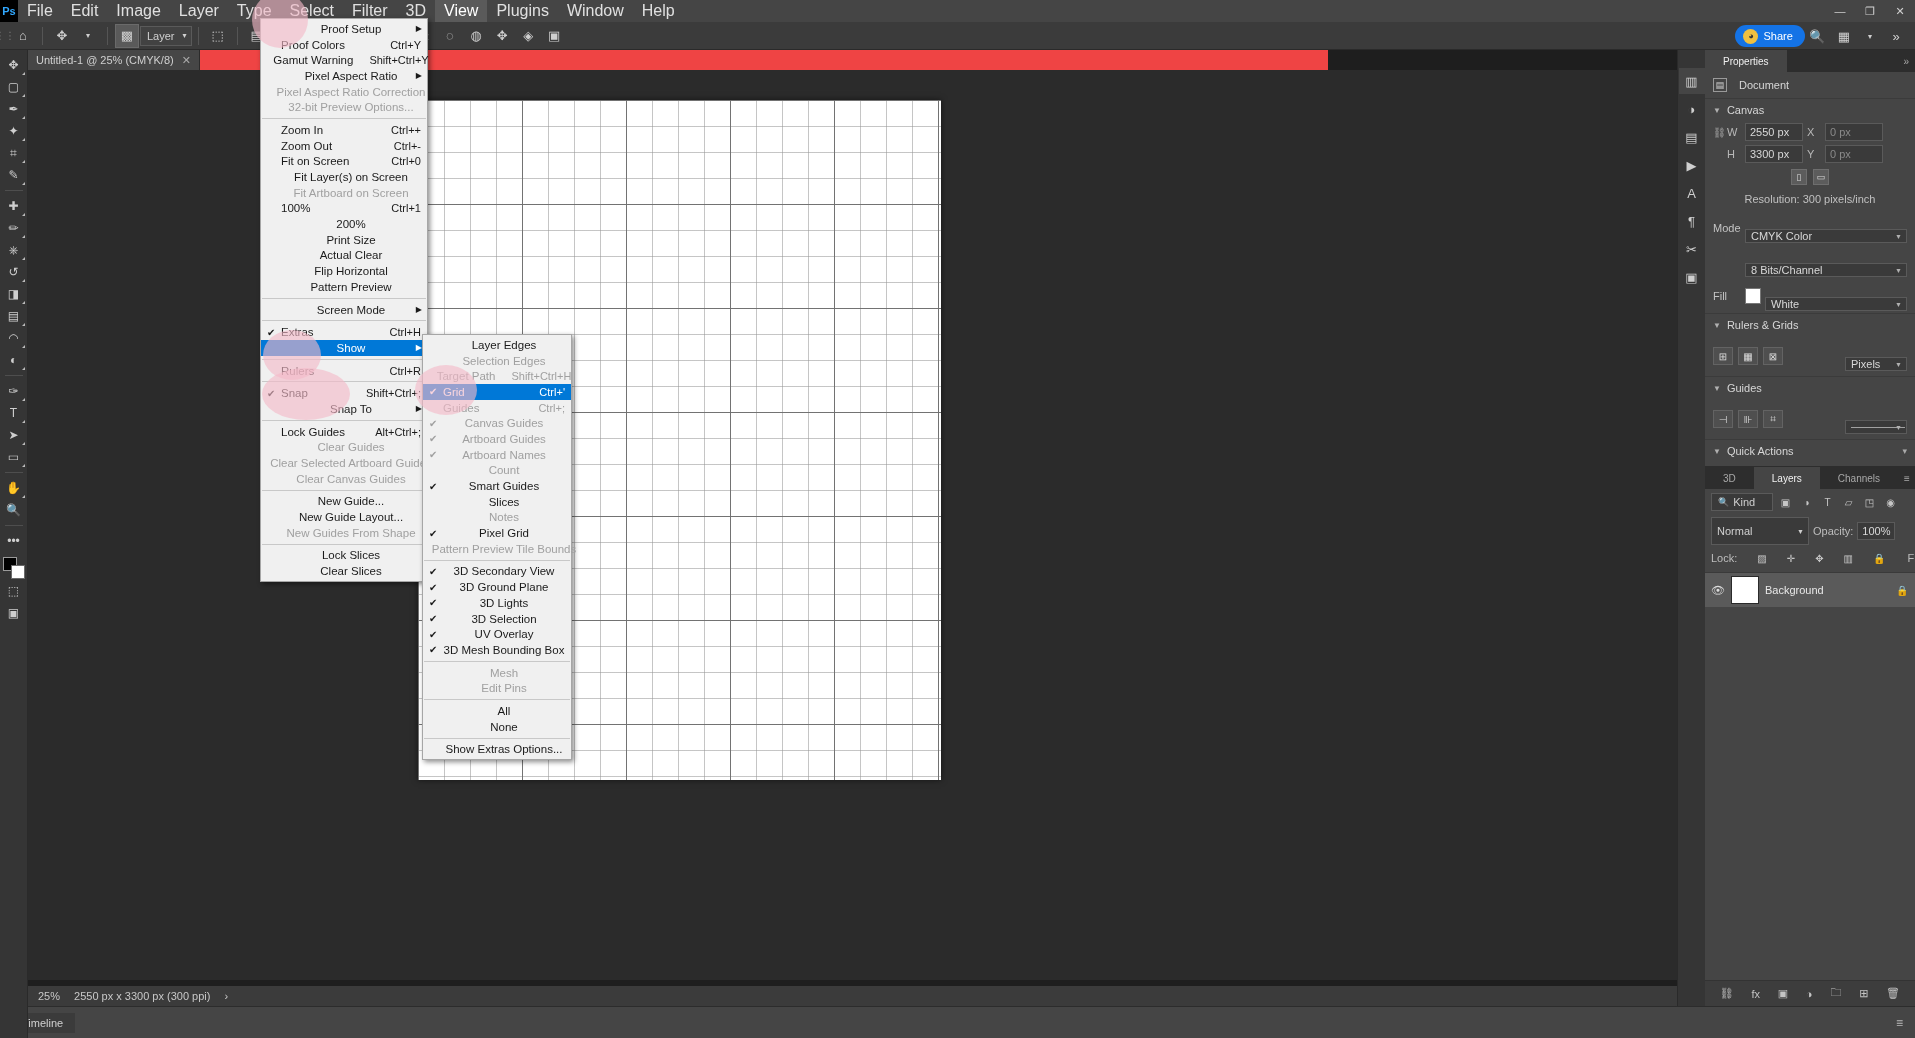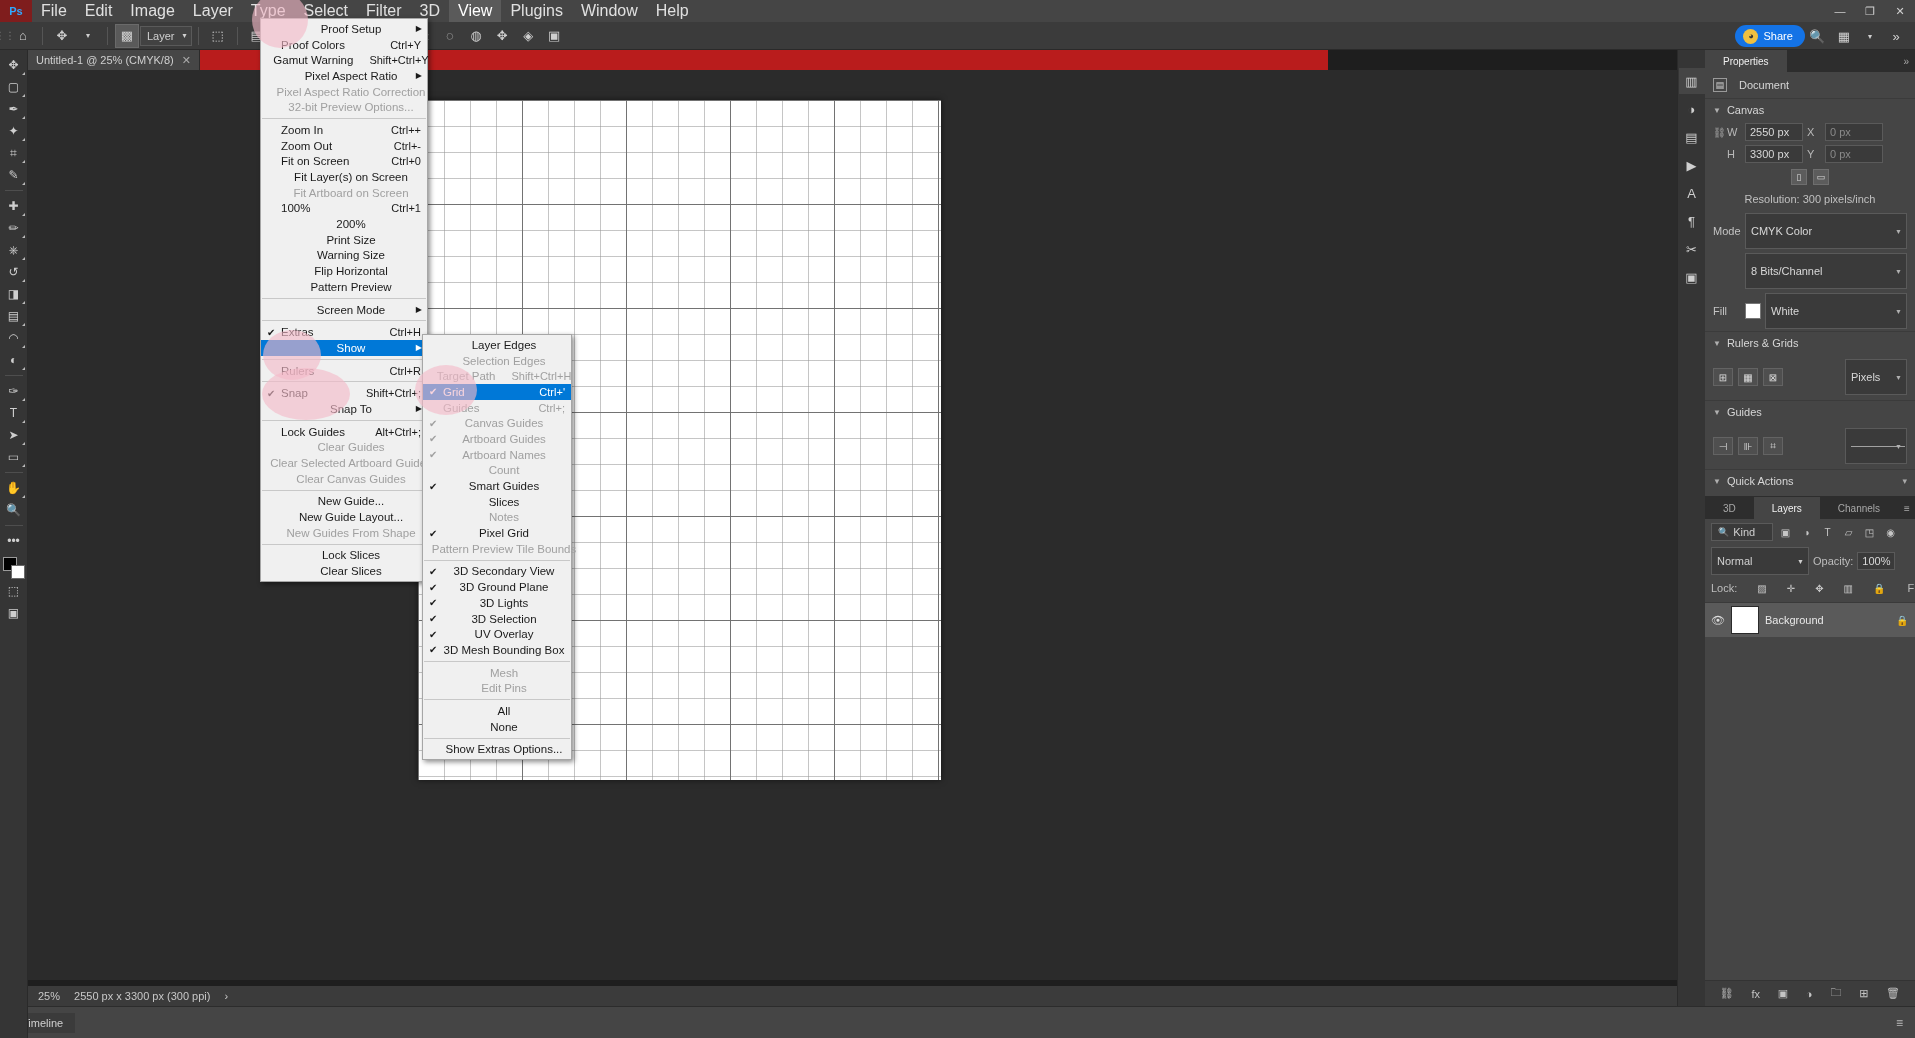--- a/index.html
+++ b/index.html
@@ -10,22 +10,22 @@
     -webkit-font-smoothing:antialiased;
   }
   .app { position:relative; width:1915px; height:1038px; }
 
   
   .menubar {
     position:absolute; left:0; top:0; width:1915px; height:22px;
     background:#454545; display:flex; align-items:center; z-index:40;
   }
   .ps-logo {
-    width:32px; height:22px; display:flex; align-items:center; justify-content:center;
-    background:#7f1d1d; color:#31a8ff; font-weight:bold; font-size:11px;
+    width:18px; height:22px; display:flex; align-items:center; justify-content:center;
+    background:#000000; color:#31a8ff; font-weight:bold; font-size:11px;
   }
   .menu-item {
     padding:0 9px; height:22px; line-height:22px; font-size:16px; color:#e0e0e0;
     white-space:nowrap; cursor:default;
   }
   .menu-item.active { background:#5a5a5a; color:#fff; }
   .win-ctrl { position:absolute; right:0; top:0; height:22px; display:flex; }
   .win-btn { width:30px; height:22px; display:flex; align-items:center; justify-content:center;
              color:#d0d0d0; font-size:11px; }
 
@@ -43,21 +43,21 @@
   .ob-select { height:20px; background:#424242; border:1px solid #5a5a5a; color:#d0d0d0;
                font-size:11px; padding:0 16px 0 6px; display:flex; align-items:center; position:relative;}
   .ob-select .car { position:absolute; right:4px; font-size:8px; }
   .ob-right { position:absolute; right:6px; top:0; height:28px; display:flex; align-items:center; }
   .share-btn { height:22px; background:#1473e6; color:#fff; border-radius:11px;
                padding:0 12px 0 8px; display:flex; align-items:center; gap:5px; font-size:11px;}
   .share-av { width:15px; height:15px; border-radius:50%; background:#f0c040; color:#333;
               display:flex; align-items:center; justify-content:center; font-size:9px;}
 
   
-  .tabbar { position:absolute; left:28px; top:50px; width:1300px; height:20px; background:#b91c1c; z-index:20;}
+  .tabbar { position:absolute; left:28px; top:50px; width:1300px; height:20px; background:#ef4444; z-index:20;}
   .doctab { position:absolute; left:0; top:0; height:20px; background:#464646;
             display:flex; align-items:center; padding:0 8px; gap:8px; font-size:11px; color:#cfcfcf;
             border-right:1px solid #2b2b2b;}
   .doctab .x { font-size:11px; color:#aaa; }
 
   
   .toolbar {
     position:absolute; left:0; top:50px; width:28px; bottom:0;
     background:#353535; border-right:1px solid #2a2a2a; z-index:25;
     display:flex; flex-direction:column; align-items:center; padding-top:4px;
@@ -118,22 +118,22 @@
   .prop-ic { width:14px; height:14px; border:1px solid #9a9a9a; display:flex;align-items:center;justify-content:center;font-size:9px;}
   .sect { border-top:1px solid #3b3b3b; }
   .sect-h { display:flex; align-items:center; gap:6px; padding:5px 8px; font-size:11px; color:#d6d6d6;}
   .chev { font-size:8px; color:#b0b0b0; }
   .row { display:flex; align-items:center; gap:4px; padding:2px 8px; font-size:11px; color:#c4c4c4;}
   .lbl { width:14px; color:#b8b8b8; font-size:11px; text-align:left;}
   .fld { background:#3a3a3a; border:1px solid #5a5a5a; height:18px; line-height:16px;
          padding:0 4px; font-size:11px; color:#d8d8d8; width:58px;}
   .fld.dim { color:#8a8a8a; }
   .linkicon { width:10px; color:#b0b0b0; font-size:10px; text-align:center;}
-  .sel-ctl { background:#3a3a3a; border:1px solid #5a5a5a; height:36px; font-size:11px; color:#d8d8d8;
-             padding:0 14px 0 5px; display:flex; align-items:center; position:relative; }
+  .sel-ctl { background:#3a3a3a; border:1px solid #5a5a5a; height:14px; font-size:11px; color:#d8d8d8;
+             padding:0 14px 0 5px; display:flex; align-items:center; position:relative;margin-top:16px; }
   .sel-ctl .car { position:absolute; right:4px; font-size:7px; color:#b0b0b0;}
   .centered-btns { display:flex; justify-content:center; gap:6px; padding:4px 0;}
   .sq-btn { width:16px; height:16px; background:#5c5c5c; border:1px solid #6e6e6e;
             display:flex; align-items:center; justify-content:center; font-size:9px; color:#ddd;}
   .res-line { text-align:center; font-size:11px; color:#c0c0c0; padding:4px 0 6px;}
   .iconrow { display:flex; gap:5px; padding:5px 8px; align-items:center;}
   .ic-btn { width:20px; height:18px; background:#4f4f4f; border:1px solid #636363;
             display:flex; align-items:center; justify-content:center; font-size:10px; color:#ddd;}
   .stroke-sel { margin-left:auto; width:62px; }
 
@@ -526,21 +526,21 @@
         <span>100%</span>
         <span class="sc">Ctrl+1</span>
       </div>
       <div class="mi">
         <span>200%</span>
       </div>
       <div class="mi">
         <span>Print Size</span>
       </div>
       <div class="mi">
-        <span>Warning Size</span>
+        <span>Actual Clear</span>
       </div>
       <div class="mi">
         <span>Flip Horizontal</span>
       </div>
       <div class="mi">
         <span>Pattern Preview</span>
       </div>
       <div class="msep"></div>
       <div class="mi">
         <span>Screen Mode</span>

